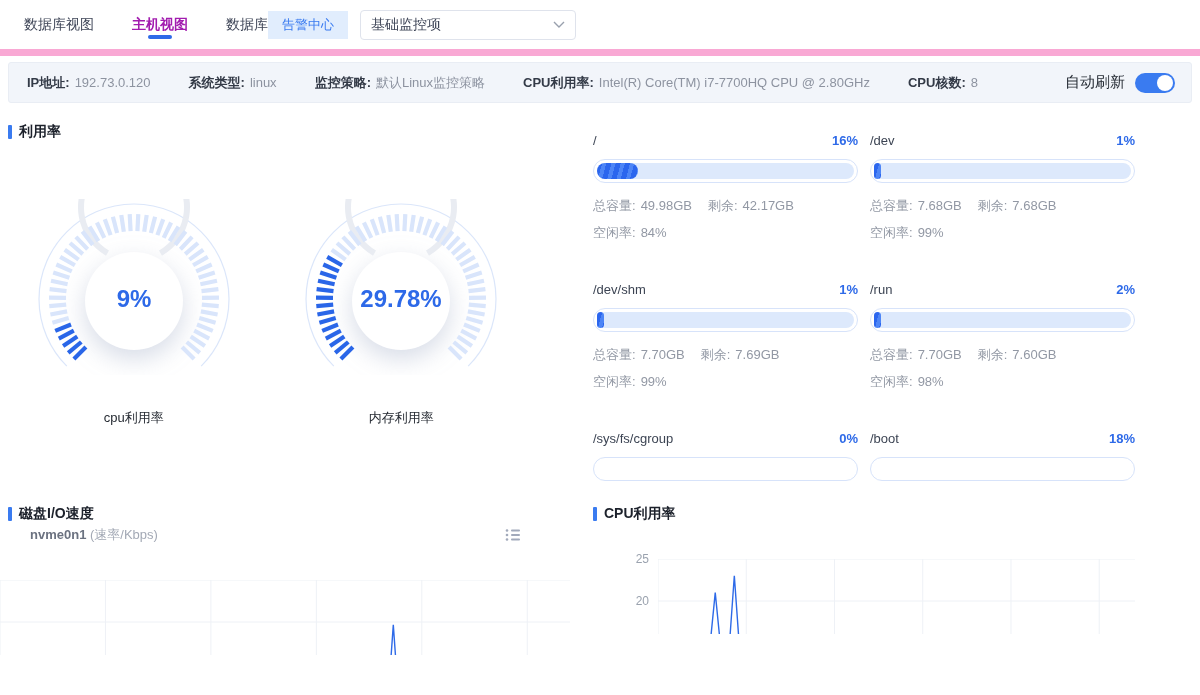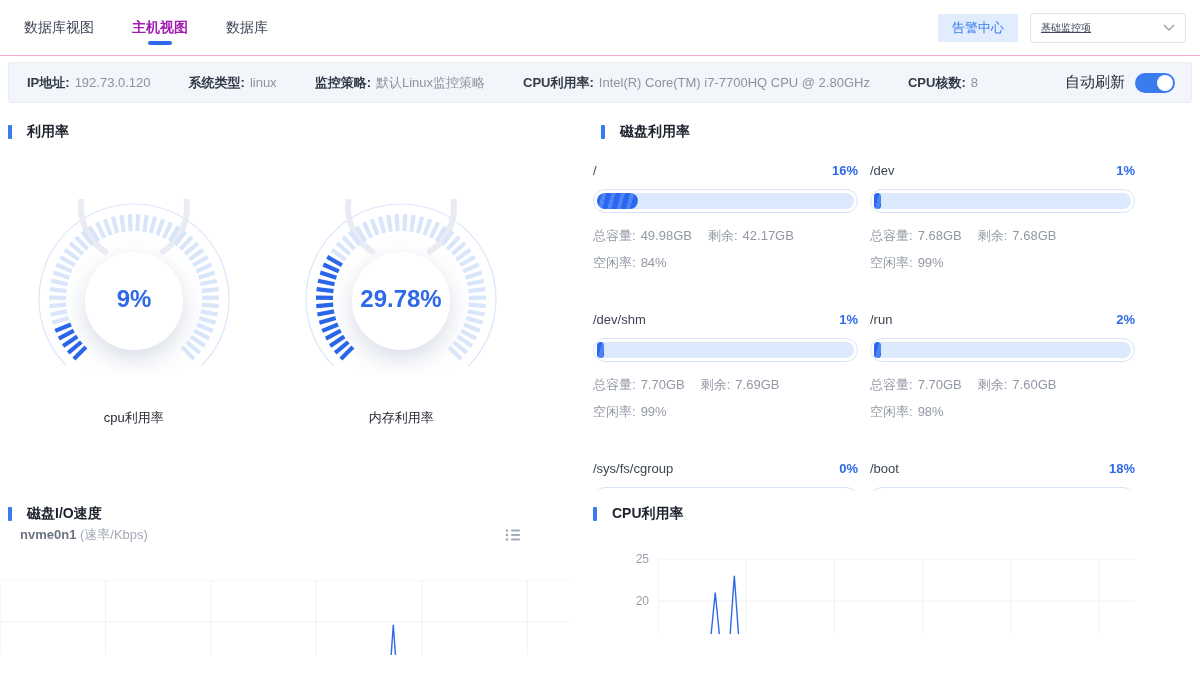--- a/index.html
+++ b/index.html
@@ -1,51 +1,51 @@
 <!DOCTYPE html>
 <html><head>
 <meta charset="utf-8">
 <style>
   * { box-sizing: border-box; margin: 0; padding: 0; }
   html,body { width:1200px; height:695px; overflow:hidden; background:#fff;
     font-family:"Liberation Sans", sans-serif; color:#262b33; }
 
   
-  .nav { height:56px; display:flex; align-items:center; justify-content:space-between;
-    padding:0 14px 0 24px; border-bottom:1px solid #f9a8d4; }
+  .nav { height:56px; display:flex; align-items:center; justify-content:flex-start;
+    padding:0 14px 0 24px; border-bottom:7px solid #f9a8d4; }
   .tabs { display:flex; gap:38px; height:100%; }
   .tab { position:relative; font-size:14px; color:#3e4557; display:flex; align-items:center;
     cursor:pointer; }
   .tab.active .tab-label { color:#a21caf; font-weight:bold; }
   .tab.active::after { content:""; position:absolute; left:50%; transform:translateX(-50%);
     bottom:10px; width:24px; height:4px; border-radius:2px; background:#2e6ae8; }
   .nav-right { display:flex; align-items:center; gap:12px; }
   .alert-btn { background:#e1edfd; color:#3a7bf0; border:none; border-radius:0;
     height:28px; padding:0 14px; font-size:13px; cursor:pointer; font-family:inherit; }
-  .select { width:156px; height:30px; border:1px solid #dfe3ec; border-radius:4px;
+  .select { width:216px; height:30px; border:1px solid #dfe3ec; border-radius:4px;
     display:flex; align-items:center; justify-content:space-between; padding:0 10px;
-    font-size:10px; color:#3e4557; cursor:pointer; background:#fff;text-decoration:underline; }
+    font-size:14px; color:#3e4557; cursor:pointer; background:#fff; }
 
   
   .info-bar { margin:6px 8px 8px 8px; height:41px; background:#f2f5fa;
     border:1px solid #e9edf4; border-radius:3px; display:flex; align-items:center;
     justify-content:space-between; padding:0 16px 0 18px; }
   .info-fields { display:flex; gap:38px; font-size:13px; white-space:nowrap; }
   .info-field .fl { color:#333a47; font-weight:bold; margin-right:5px; }
   .info-field .fv { color:#8d93a0; }
   .auto-refresh { display:flex; align-items:center; gap:10px; font-size:15px; color:#1f252e; }
   .toggle { width:40px; height:20px; border-radius:10px; background:#3a7bf0;
     position:relative; cursor:pointer; display:inline-block; }
   .toggle .knob { position:absolute; right:2px; top:2px; width:16px; height:16px;
     border-radius:50%; background:#fff; }
 
   
   .content { display:grid; grid-template-columns:585px 615px; grid-template-rows:380px 214px; }
   .panel { overflow:hidden; position:relative; }
-  .sec-title { display:flex; align-items:center; gap:15px; font-size:14px; font-weight:bold;
+  .sec-title { display:flex; align-items:center; gap:7px; font-size:14px; font-weight:bold;
     color:#1c212b; margin:12px 0 0 8px; }
   .row2 .sec-title { margin-top:14px; }
   .sec-bar { width:4px; height:14px; background:#3a7bf0; border-radius:1px; }
 
   
   .gauges { display:flex; margin-top:58px; padding-right:50px; }
   .gauge-block { width:50%; display:flex; flex-direction:column; align-items:center; }
   .gauge-label { margin-top:30px; font-size:13px; color:#262b33; }
 
   
@@ -60,21 +60,21 @@
   .d-track { height:100%; background:#dde9fc; border-radius:9px; position:relative; }
   .d-fill { height:100%; border-radius:9px;
     background:repeating-linear-gradient(105deg,#2b66ee 0 5px,#4d85f6 5px 9px); }
   .d-info { margin-top:14px; font-size:13px; color:#9298a4; display:flex; gap:16px; height:18px; }
   .d-info b { font-weight:normal; margin-right:5px; }
   .d-idle { margin-top:9px; font-size:13px; color:#9298a4; height:18px; }
   .d-idle span:first-child { margin-right:5px; }
 
   
   .chart-sub { display:flex; justify-content:space-between; align-items:center;
-    margin-top:3px; padding-left:20px; font-size:13px; }
+    margin-top:3px; padding-left:30px; font-size:13px; }
   .pc-left .chart-sub { padding-right:64px; }
   .pc-right .chart-sub { padding-right:48px; }
   .sub-dev { color:#6b7280; font-weight:bold; }
   .sub-unit { color:#a3a9b5; }
   .legend-icon { cursor:pointer; display:block; }
   .chart-wrap { display:flex; margin-top:36px; }
   .ylabels { position:relative; font-size:12px; color:#9aa2ae; height:75px; }
   .pc-left .ylabels { width:87px; }
   .pc-right .ylabels { width:73px; }
   .ytick { position:absolute; right:9px; transform:translateY(-50%); }
@@ -256,24 +256,20 @@
                 <line x1="152.7" y1="143.0" x2="165.8" y2="153.8" stroke="#d9e5fb" stroke-width="4.2"></line>
                 <line x1="148.1" y1="148.1" x2="160.1" y2="160.1" stroke="#d9e5fb" stroke-width="4.2"></line>
                 <text x="100" y="108" text-anchor="middle" font-size="24" font-weight="bold" fill="#2d69e8">29.78%</text>
               </svg></div>
     <div class="gauge-label">内存利用率</div>
   </div>
         </div>
     </section>
 
     <section class="panel panel-disk">
-      <h3 class="sec-title">
-        <span class="sec-bar"></span>
-        <span>磁盘利用率</span>
-      </h3>
       <div class="disk-grid" id="disk-grid">
           <div class="disk-item">
     <div class="d-head">
       <span class="d-name">/</span>
       <span class="d-pct">16%</span>
     </div>
     <div class="d-bar">
       <div class="d-track">
         <div class="d-fill" style="width: 16%; min-width: 7px;"></div>
       </div>

